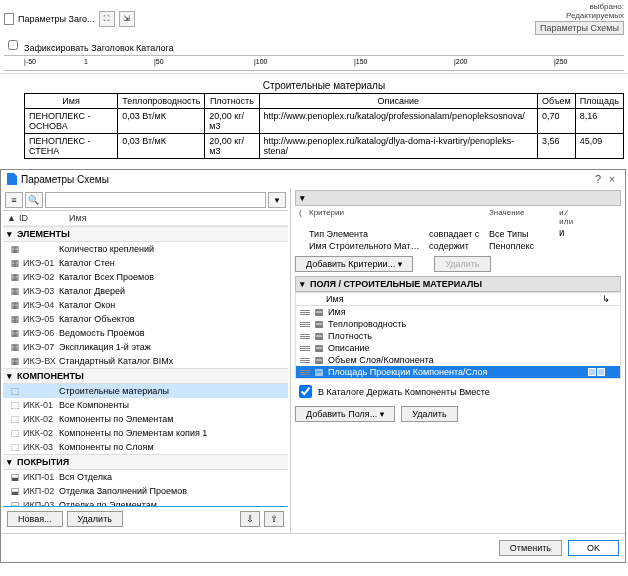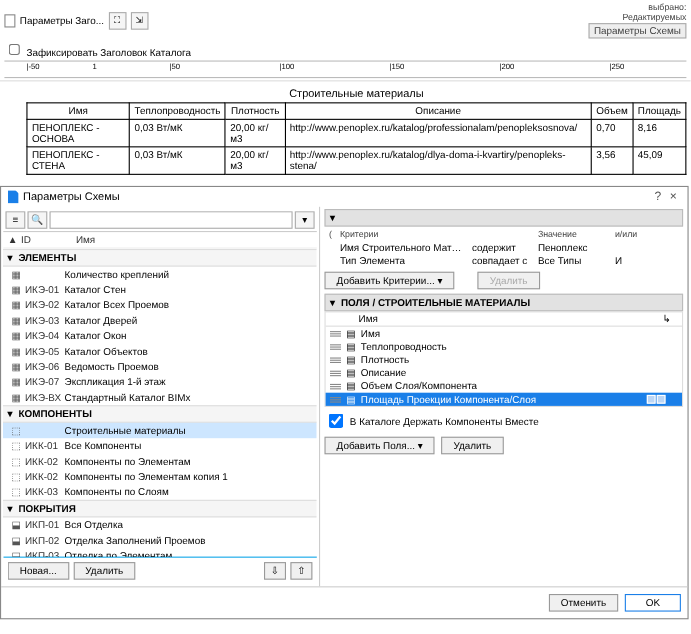--- a/index.html
+++ b/index.html
@@ -54,21 +54,21 @@
   .btn { border:1px solid #999; background:#f0f0f0; padding:2px 10px; font-size:9px; }
   .btn.small { padding:2px 4px; width:20px; text-align:center; }
 
   
   .panel-header { background:#e2e2e2; border:1px solid #bbb; padding:2px 4px; font-size:9px; font-weight:bold; display:flex; align-items:center; }
   .panel-header .exp { width:10px; }
   .crit-head { display:flex; font-size:8px; padding:2px 0; color:#444; }
   .crit-head div { padding:0 4px; }
   .crit-row { display:flex; font-size:9px; padding:1px 0; }
   .crit-row div { padding:0 4px; overflow:hidden; text-overflow:ellipsis; white-space:nowrap; }
-  .c1 { width:120px; } .c2 { width:60px; } .c3 { width:70px; } .c4 { width:30px; }
+  .c1 { width:120px; } .c2 { width:60px; } .c3 { width:70px; } .c4 { width:30px;font-family:Liberation Mono, monospace; }
   .crit-btns { display:flex; gap:21px; padding:4px 0; }
 
   .field-list { border:1px solid #ddd; }
   .field-head { display:flex; padding:1px 4px; border-bottom:1px solid #ddd; font-size:9px; }
   .field-head .fh1 { flex:1; } .field-head .fh2 { width:20px; text-align:center; }
   .field-row { display:flex; align-items:center; padding:1px 4px; font-size:9px; gap:3px; }
   .field-row.sel { background:#1a7fe8; color:#fff; }
   .field-row .fic { width:12px; height:10px; display:flex; align-items:center; justify-content:center; }
   .field-row .fbar { width:10px; display:flex; flex-direction:column; gap:1px; }
   .field-row .fbar span { height:1px; background:#888; }
@@ -276,31 +276,31 @@
       <div class="crit-head">
         <div style="width:10px">(</div>
         <div class="c1">Критерии</div>
         <div class="c2"></div>
         <div class="c3">Значение</div>
         <div class="c4">и/или</div>
       </div>
       <div id="crit-rows">
           <div class="crit-row">
             <div style="width:10px"></div>
+            <div class="c1">Тип Элемента</div>
+            <div class="c2">совпадает с</div>
+            <div class="c3">Все Типы</div>
+            <div class="c4">И</div>
+          </div>
+          <div class="crit-row">
+            <div style="width:10px"></div>
             <div class="c1">Имя Строительного Мат…</div>
             <div class="c2">содержит</div>
             <div class="c3">Пеноплекс</div>
             <div class="c4"></div>
-          </div>
-          <div class="crit-row">
-            <div style="width:10px"></div>
-            <div class="c1">Тип Элемента</div>
-            <div class="c2">совпадает с</div>
-            <div class="c3">Все Типы</div>
-            <div class="c4">И</div>
           </div>
         </div>
       <div class="crit-btns">
         <span class="btn"><span>Добавить Критерии...</span> ▾</span>
         <span class="btn" style="color:#aaa">Удалить</span>
       </div>
 
       <div class="panel-header">
         <span class="exp">▾</span>
         <span>ПОЛЯ / СТРОИТЕЛЬНЫЕ МАТЕРИАЛЫ</span>

